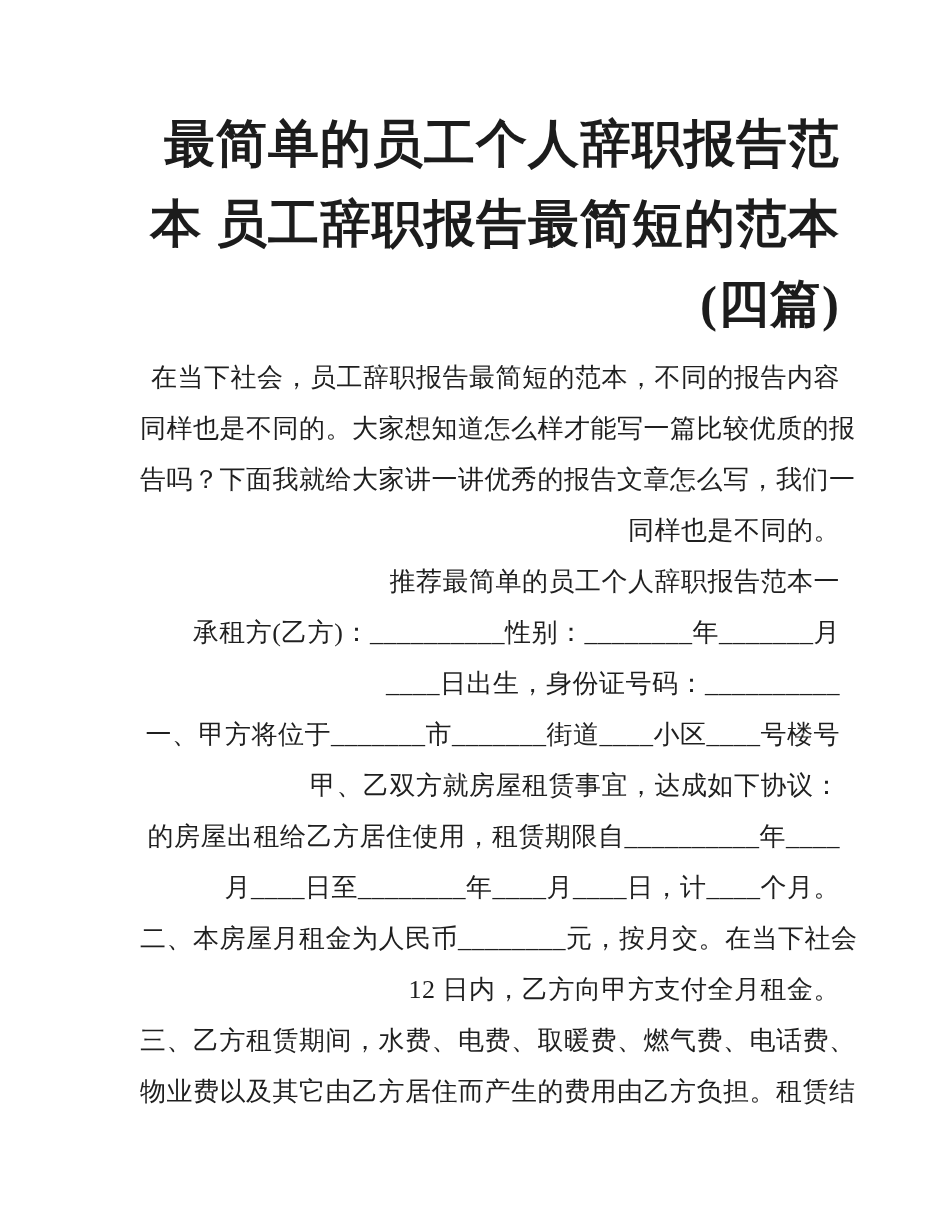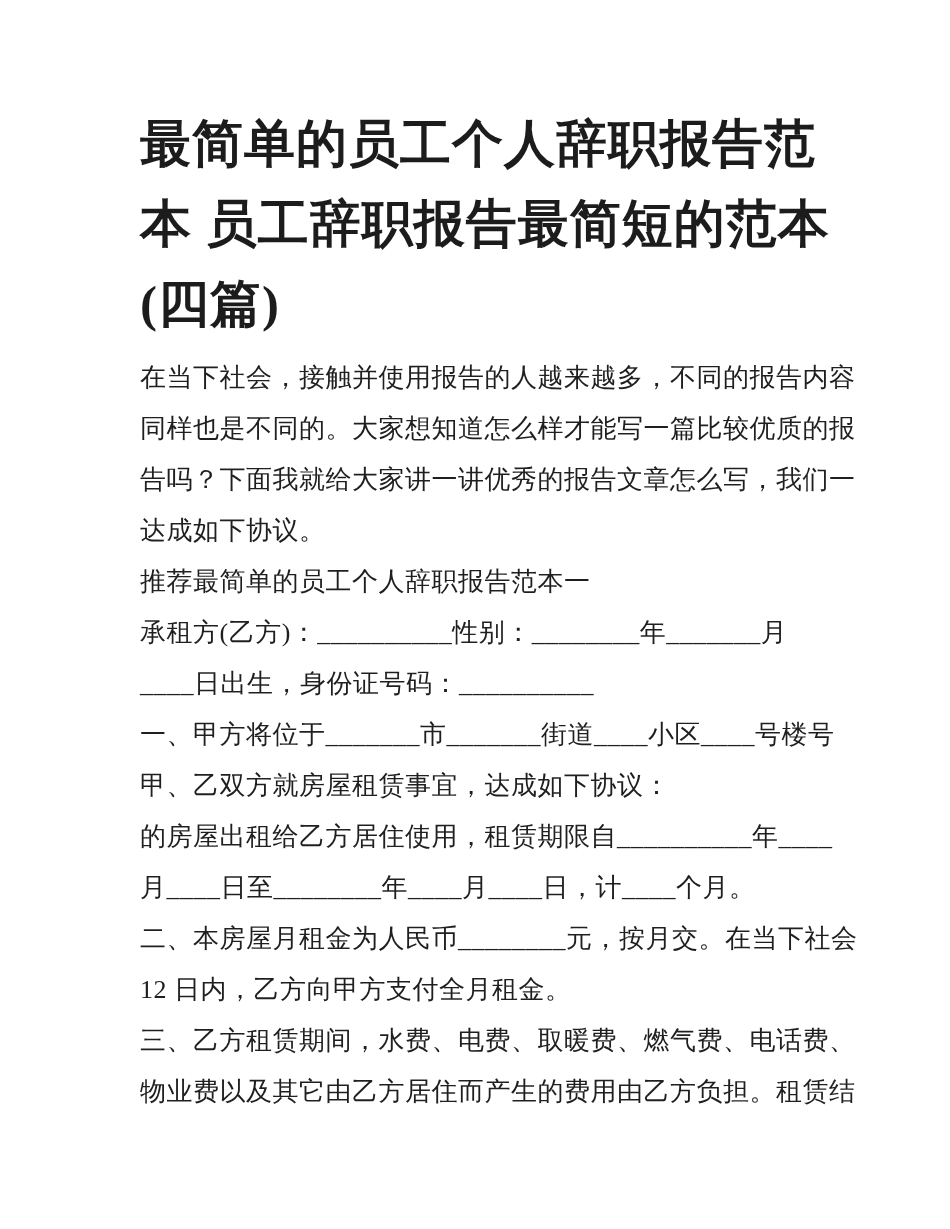--- a/index.html
+++ b/index.html
@@ -4,20 +4,21 @@
 <style>
   * { margin: 0; padding: 0; box-sizing: border-box; }
   html, body { background: #ffffff; }
   .page {
     position: relative;
     width: 950px;
     height: 1229px;
     background: #ffffff;
     overflow: hidden;
     font-family: "Liberation Serif", "DejaVu Serif", serif;
+    text-align: right;
   }
   .doc-title {
     position: absolute;
     left: 140px;
     top: 104px;
     width: 700px;
     font-size: 51px;
     line-height: 80px;
     font-weight: 600;
     color: #1c1c1c;
@@ -53,27 +54,27 @@
 
       <span class="t-line">最简单的员工个人辞职报告范</span>
 
       <span class="t-line">本 员工辞职报告最简短的范本</span>
 
       <span class="t-line">(四篇)</span>
     </h1>
 
   <div class="doc-body">
 
-      <span class="b-line">在当下社会，接触并使用报告的人越来越多，不同的报告内容</span>
+      <span class="b-line">在当下社会，员工辞职报告最简短的范本，不同的报告内容</span>
 
       <span class="b-line">同样也是不同的。大家想知道怎么样才能写一篇比较优质的报</span>
 
       <span class="b-line">告吗？下面我就给大家讲一讲优秀的报告文章怎么写，我们一</span>
 
-      <span class="b-line">达成如下协议。</span>
+      <span class="b-line">同样也是不同的。</span>
 
       <span class="b-line">推荐最简单的员工个人辞职报告范本一</span>
 
       <span class="b-line">承租方(乙方)：__________性别：________年_______月</span>
 
       <span class="b-line">____日出生，身份证号码：__________</span>
 
       <span class="b-line">一、甲方将位于_______市_______街道____小区____号楼号</span>
 
       <span class="b-line">甲、乙双方就房屋租赁事宜，达成如下协议：</span>

